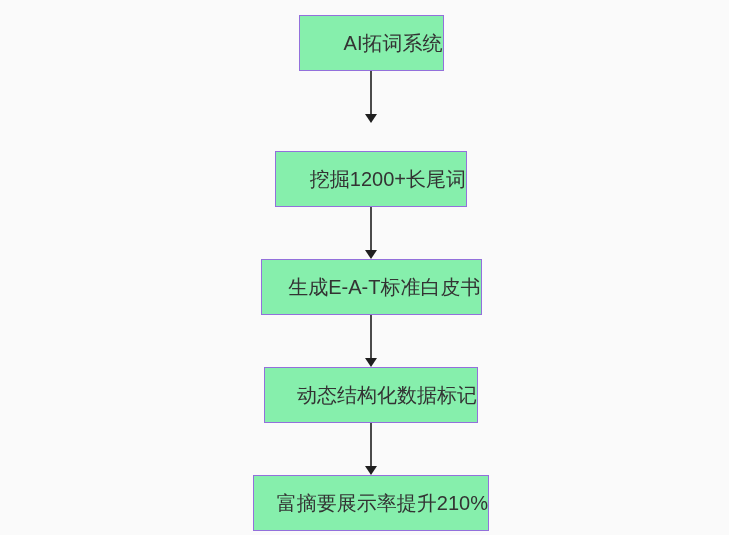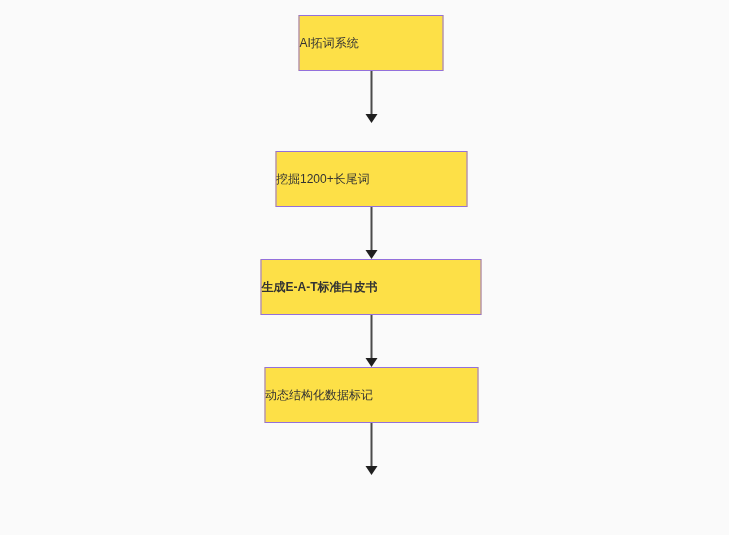--- a/index.html
+++ b/index.html
@@ -21,32 +21,32 @@
     transform: translateX(-50%);
     display: flex;
     flex-direction: column;
     align-items: center;
   }
   .node {
     box-sizing: border-box;
     height: 56px;
     display: flex;
     align-items: center;
-    justify-content: flex-start;
-    background: #fde047;
+    justify-content: flex-end;
+    background: #86efac;
     border: 1px solid #9370db;
     color: #333333;
-    font-size: 12px;
+    font-size: 20px;
     line-height: 1.2;
     white-space: nowrap;
     text-align: center;
   }
   .w0 { width: 145px; }
   .w1 { width: 192px; margin-top: 28px; }
-  .w2 { width: 221px; font-weight: bold; }
+  .w2 { width: 221px; }
   .w3 { width: 214px; }
   .w4 { width: 236px; }
   .arrow {
     position: relative;
     width: 14px;
     height: 52px;
   }
   .arrow .line {
     position: absolute;
     top: 0;
@@ -102,14 +102,17 @@
 
   <div class="node w3">
     <span>动态结构化数据标记</span>
   </div>
 
   <div class="arrow">
     <div class="line"></div>
     <div class="head"></div>
   </div>
 
+  <div class="node w4">
+    <span>富摘要展示率提升210%</span>
+  </div>
 
 </div>
 
 </body></html>

